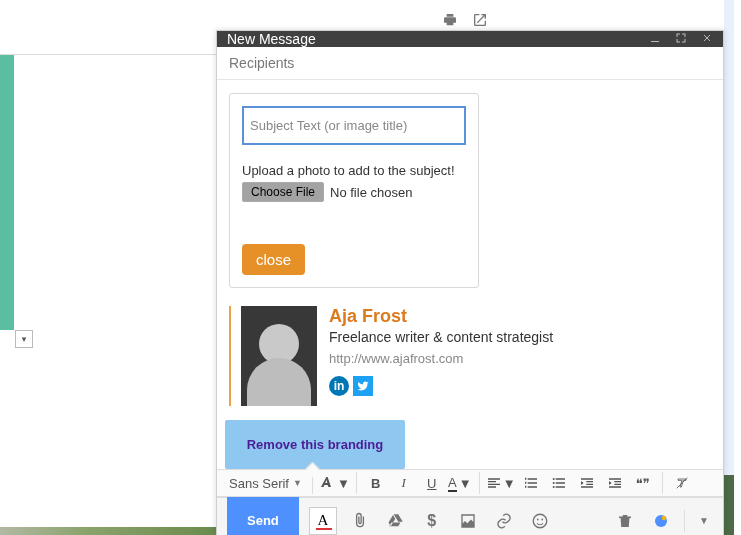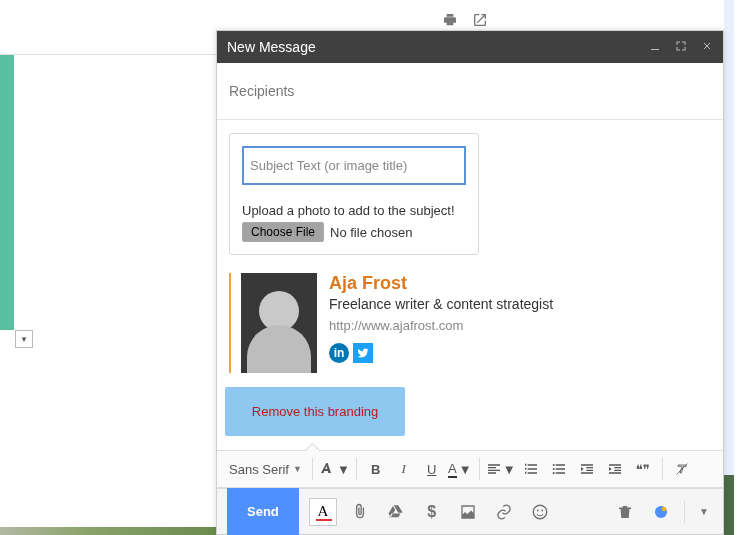--- a/index.html
+++ b/index.html
@@ -72,21 +72,21 @@
     display: flex; align-items: center;
     padding: 0 10px;
     font-size: 14px;
   }
   .compose-header .title { flex: 1; }
   .compose-header .win-btns { display:flex; gap:14px; align-items:center; }
   .compose-header .win-btns svg { width:12px; height:12px; fill:#bbb; cursor:pointer; }
 
   .recipients {
     border-bottom: 1px solid #e5e5e5;
-    padding: 20px 12px;
+    padding: 8px 12px;
     color: #777; font-size: 14px;
   }
 
   .popup {
     margin: 13px 12px 0 12px;
     width: 250px;
     border: 1px solid #d9d9d9;
     border-radius: 3px;
     padding: 12px;
     background:#fff;
@@ -138,23 +138,23 @@
   .sig .social { margin-top:10px; display:flex; gap:4px; }
   .sig .social .sq {
     width:20px; height:20px; display:flex; align-items:center; justify-content:center;
     color:#fff; font-size:12px; font-weight:bold;
   }
   .li-bg{ background:#0077b5;border-radius:10px;} .tw-bg{ background:#1da1f2;}
 
   .remove-branding{
     margin: 14px 0 0 8px;
     width: 180px;
-    background:#8ec7f0; color:#b91c1c;
+    background:#8ec7f0; color:#4c1d95;
     font-size:13px; text-align:center;
-    padding:17px 0; border-radius:2px;
+    padding:17px 0; border-radius:2px;font-weight:bold;
   }
 
   .format-bar{
     margin-top:auto;
     border-top:1px solid #ddd;
     border-bottom:1px solid #ddd;
     background:#fafafa;
     height:38px;
     display:flex; align-items:center; gap:2px;
     padding:0 8px;
@@ -247,20 +247,21 @@
 
   <div class="recipients">Recipients</div>
 
   <div class="popup">
     <input type="text" placeholder="Subject Text (or image title)" style="">
     <div class="hint">Upload a photo to add to the subject!</div>
     <div class="file-row">
       <button class="choose-btn">Choose File</button>
       <span class="nofile">No file chosen</span>
     </div>
+    <button class="close-btn">close</button>
   </div>
 
   <div class="sig">
     <div class="avatar"></div>
     <div class="info">
       <div class="name">Aja Frost</div>
       <div class="role">Freelance writer &amp; content strategist</div>
       <div class="url">http://www.ajafrost.com</div>
       <div class="social">
         <div class="sq li-bg">in</div>

